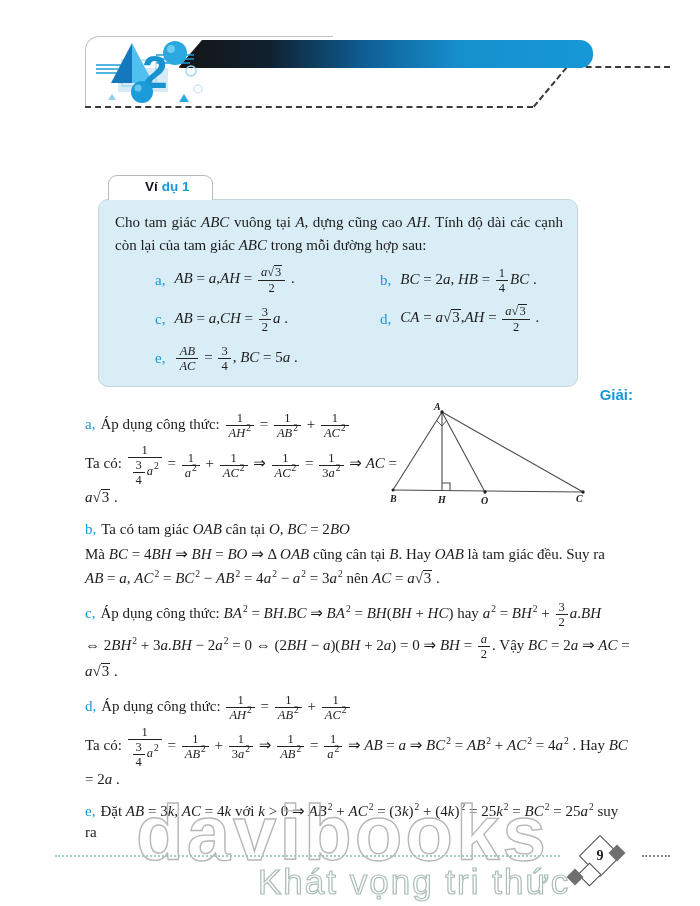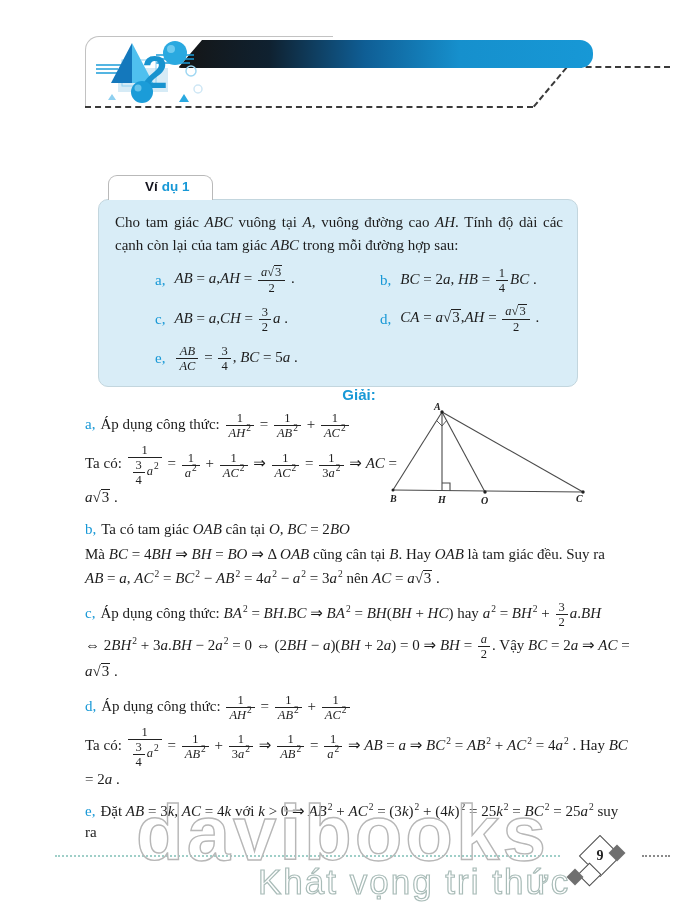--- a/index.html
+++ b/index.html
@@ -36,21 +36,21 @@
   .example-box { position:absolute; left:98px; top:199px; width:480px; min-height:168px;
     background:var(--boxbg); border:1.5px solid #c3d6de; border-radius:10px;
     padding:11px 14px 10px 16px; z-index:2; }
   .ex-intro { font-size:15px; line-height:1.5; text-align:justify; }
   .ex-items { display:grid; grid-template-columns:225px auto; margin:6px 0 0 40px; row-gap:3px; }
   .ex-item { display:flex; align-items:center; font-size:15px; min-height:36px; }
   .ex-item .lab { color:var(--accent); margin-right:9px; }
 
   
   .solution { position:absolute; left:85px; top:386px; width:548px; z-index:3; font-size:15px; }
-  .s-heading { text-align:center; font-family:"Liberation Sans", sans-serif; font-weight:bold;
+  .s-heading { text-align:right; font-family:"Liberation Sans", sans-serif; font-weight:bold;
     font-size:15px; color:var(--accent); margin-bottom:8px; }
   .sblock { margin-bottom:10px; }
   .sblock-a .sline { max-width:335px; }
   .sline { line-height:1.45; margin-bottom:3px; }
   .sline .lab { color:var(--accent); margin-right:5px; }
 
   
   .frac { display:inline-block; vertical-align:middle; text-align:center;
     font-size:12.5px; line-height:1.12; margin:0 2px; }
   .frac > .num { display:block; padding:0 3px; }
@@ -116,21 +116,21 @@
     <circle cx="95" cy="33" r="5" fill="none" stroke="#9fd7f2" stroke-width="1.5"></circle>
     <circle cx="102" cy="51" r="4" fill="none" stroke="#cfe7f5" stroke-width="1.5"></circle>
     <polygon points="88,56 93,64 83,64" fill="#2aa9e0"></polygon>
     <polygon points="16,56 20,62 12,62" fill="#8fd0f0"></polygon>
   </svg>
 
   <div class="tab">
     <span class="t1">Ví</span><span class="t2">dụ 1</span>
   </div>
   <div class="example-box">
-    <div class="ex-intro" id="example-intro"><span class="txt">Cho tam giác </span><span class="var">ABC</span><span class="txt"> vuông tại </span><span class="var">A</span><span class="txt">, vuông đường cao </span><span class="var">AH</span><span class="txt">. Tính độ dài các cạnh còn lại của tam giác </span><span class="var">ABC</span><span class="txt"> trong mỗi đường hợp sau:</span></div>
+    <div class="ex-intro" id="example-intro"><span class="txt">Cho tam giác </span><span class="var">ABC</span><span class="txt"> vuông tại </span><span class="var">A</span><span class="txt">, dựng cũng cao </span><span class="var">AH</span><span class="txt">. Tính độ dài các cạnh còn lại của tam giác </span><span class="var">ABC</span><span class="txt"> trong mỗi đường hợp sau:</span></div>
     <div class="ex-items" id="example-items">
         <div class="ex-item">
           <span class="lab">a,</span>
           <span class="math"><span class="var">AB</span><span> = </span><span class="var">a</span><span>,</span><span class="var">AH</span><span> = </span><span class="frac"><span class="num"><span class="var">a</span><span class="sqrt">√<span class="rad"><span>3</span></span></span></span><span class="den"><span>2</span></span></span><span> .</span></span>
         </div>
         <div class="ex-item">
           <span class="lab">b,</span>
           <span class="math"><span class="var">BC</span><span> = 2</span><span class="var">a</span><span>,  </span><span class="var">HB</span><span> = </span><span class="frac"><span class="num"><span>1</span></span><span class="den"><span>4</span></span></span><span class="var">BC</span><span> .</span></span>
         </div>
         <div class="ex-item">

